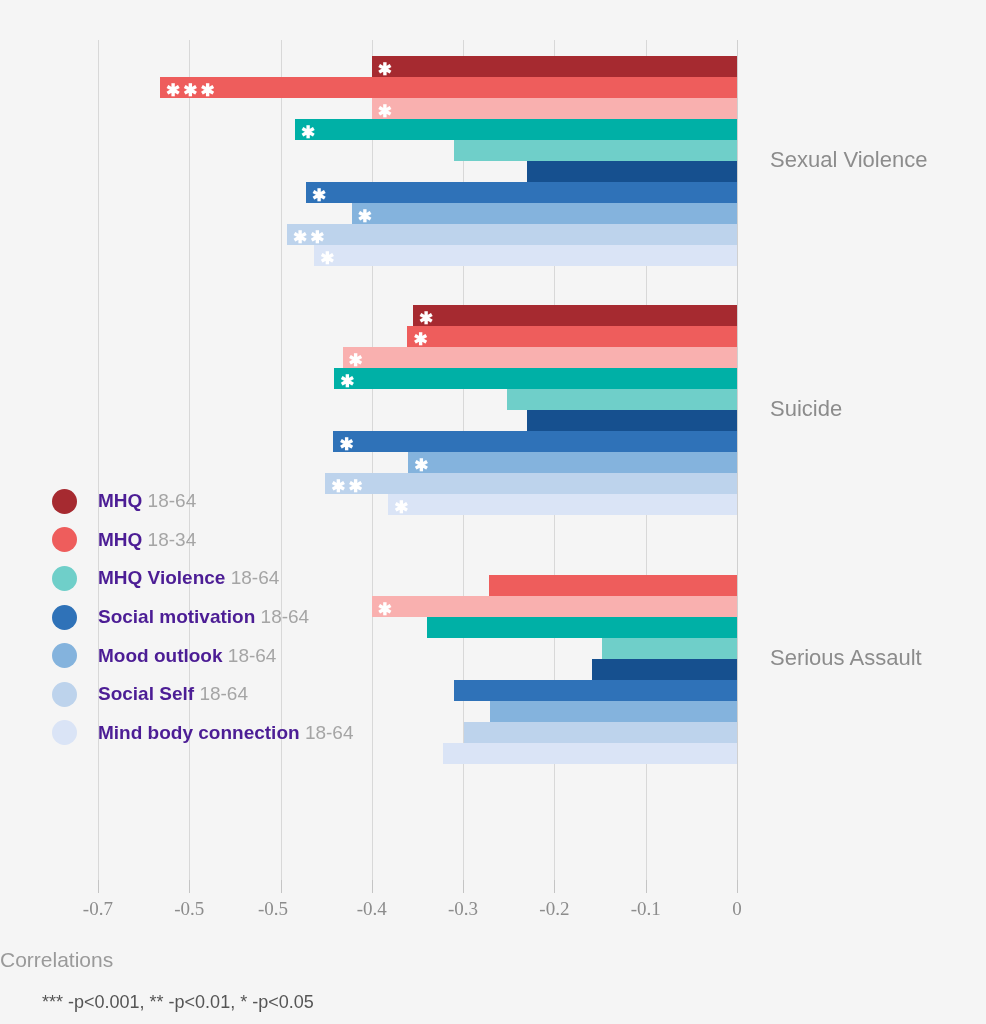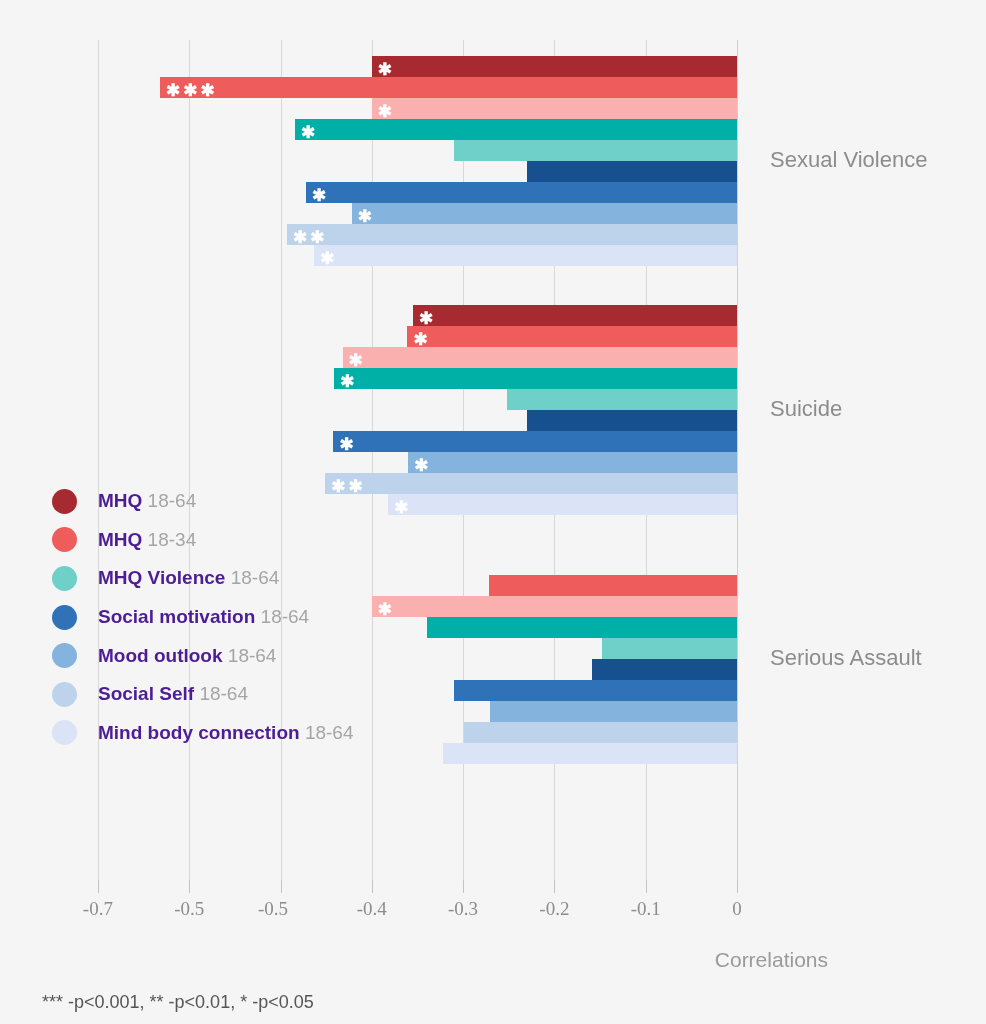--- a/index.html
+++ b/index.html
@@ -95,25 +95,24 @@
     text-align: center;
     width: 70px;
     margin-left: -35px;
     font-family: Liberation Serif, serif;
   }
   .axis-title {
     position: absolute;
     top: 948px;
     left: 0;
     width: 808px;
-    text-align: right;
+    text-align: left;
     color: #9a9a9a;
     font-size: 21px;
     font-family: "Liberation Sans", sans-serif;
-    margin-left: 20px;
   }
 
   
   .legend {
     position: absolute;
     left: 52px;
     top: 482px;
   }
   .legend-item {
     position: relative;

